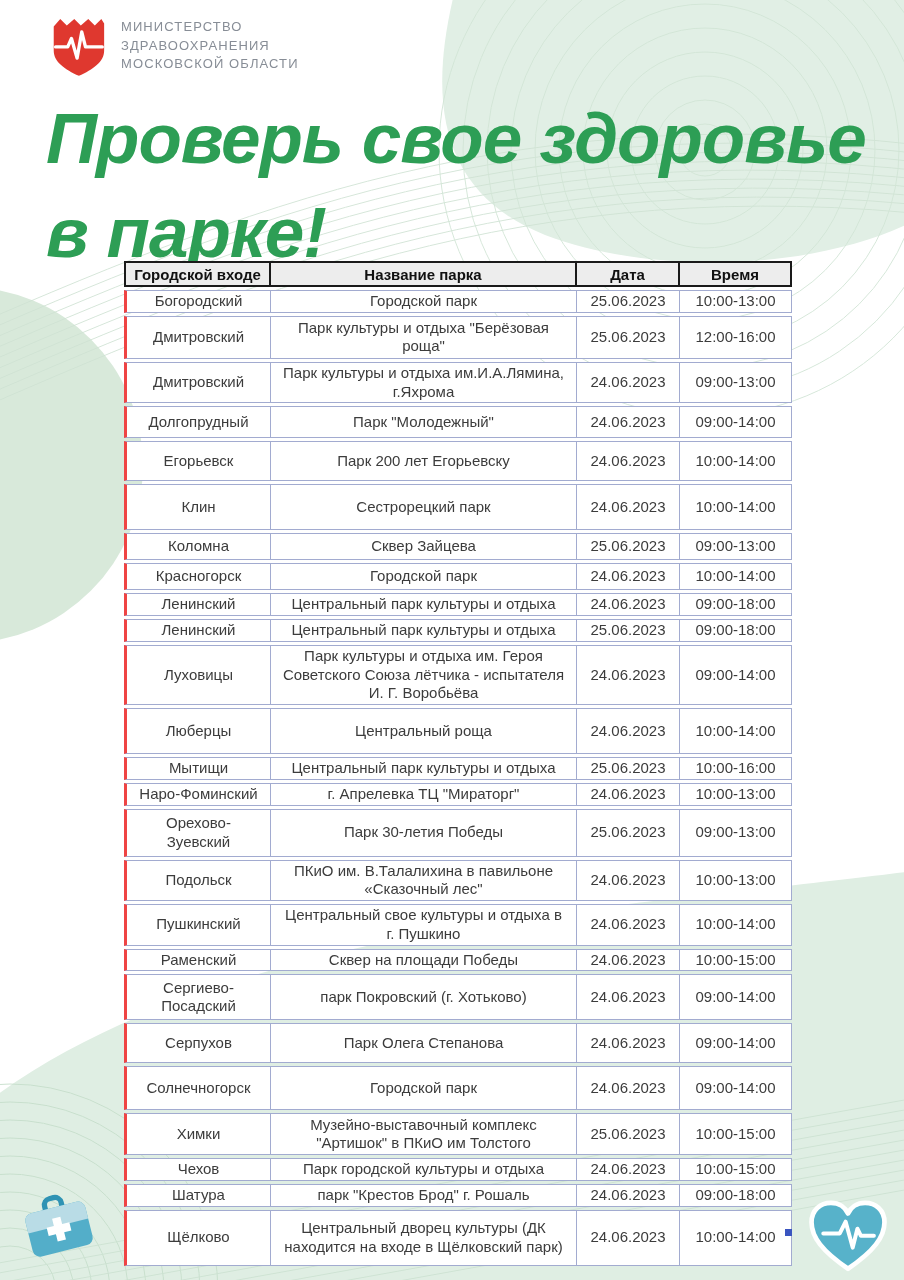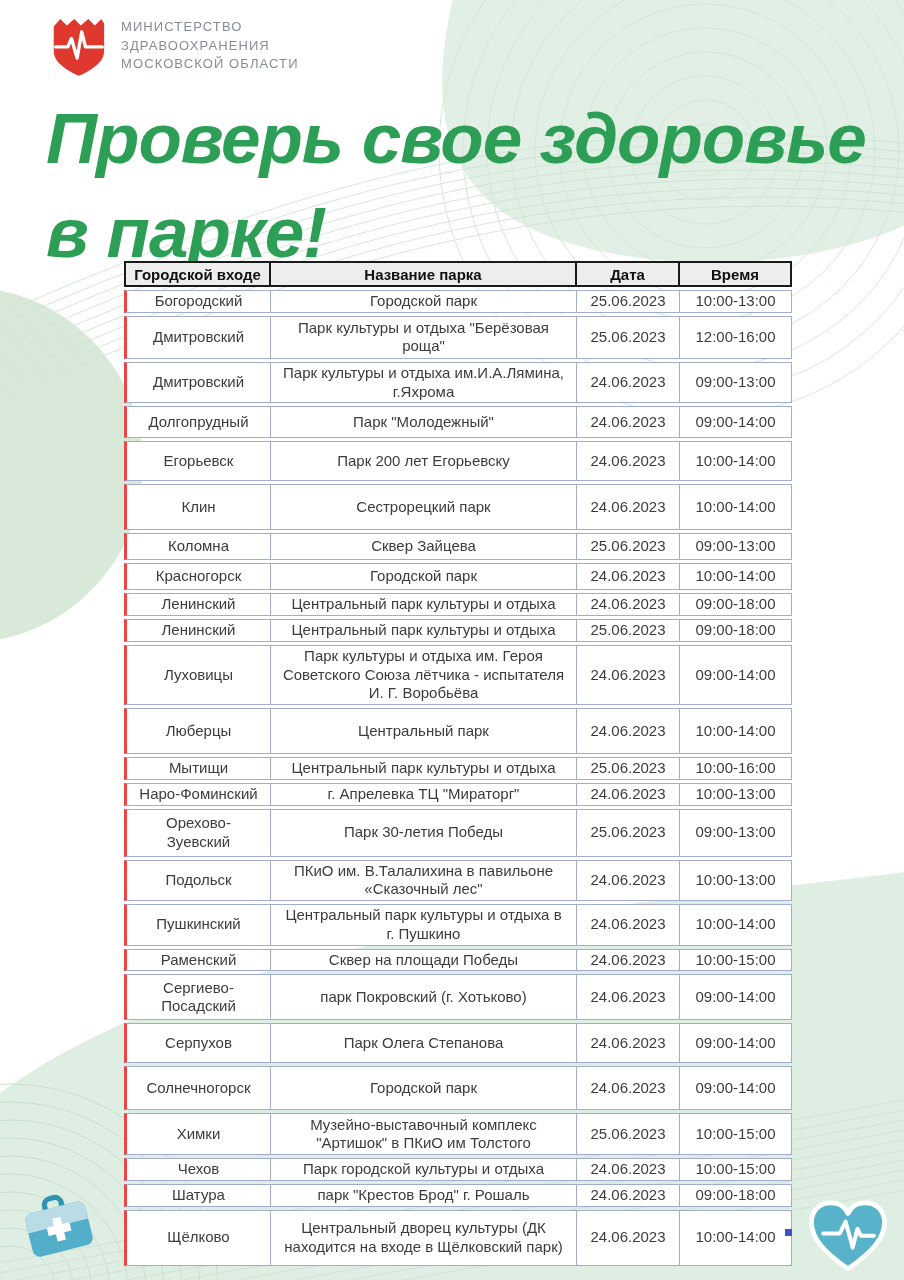--- a/index.html
+++ b/index.html
@@ -217,21 +217,21 @@
         <td class="time-cell">09:00-18:00</td>
       </tr>
           <tr style="height: 58px;">
         <td class="district-cell">Луховицы</td>
         <td class="park-cell">Парк культуры и отдыха им. Героя Советского Союза лётчика - испытателя И. Г. Воробьёва</td>
         <td class="date-cell">24.06.2023</td>
         <td class="time-cell">09:00-14:00</td>
       </tr>
           <tr style="height: 46px;">
         <td class="district-cell">Люберцы</td>
-        <td class="park-cell">Центральный парк</td>
+        <td class="park-cell">Центральный роща</td>
         <td class="date-cell">24.06.2023</td>
         <td class="time-cell">10:00-14:00</td>
       </tr>
           <tr style="height: 19px;">
         <td class="district-cell">Мытищи</td>
         <td class="park-cell">Центральный парк культуры и отдыха</td>
         <td class="date-cell">25.06.2023</td>
         <td class="time-cell">10:00-16:00</td>
       </tr>
           <tr style="height: 19px;">
@@ -247,21 +247,21 @@
         <td class="time-cell">09:00-13:00</td>
       </tr>
           <tr style="height: 40px;">
         <td class="district-cell">Подольск</td>
         <td class="park-cell">ПКиО им. В.Талалихина в павильоне «Сказочный лес"</td>
         <td class="date-cell">24.06.2023</td>
         <td class="time-cell">10:00-13:00</td>
       </tr>
           <tr style="height: 40px;">
         <td class="district-cell">Пушкинский</td>
-        <td class="park-cell">Центральный парк культуры и отдыха в г. Пушкино</td>
+        <td class="park-cell">Центральный свое культуры и отдыха в г. Пушкино</td>
         <td class="date-cell">24.06.2023</td>
         <td class="time-cell">10:00-14:00</td>
       </tr>
           <tr style="height: 19px;">
         <td class="district-cell">Раменский</td>
         <td class="park-cell">Сквер на площади Победы</td>
         <td class="date-cell">24.06.2023</td>
         <td class="time-cell">10:00-15:00</td>
       </tr>
           <tr style="height: 46px;">

